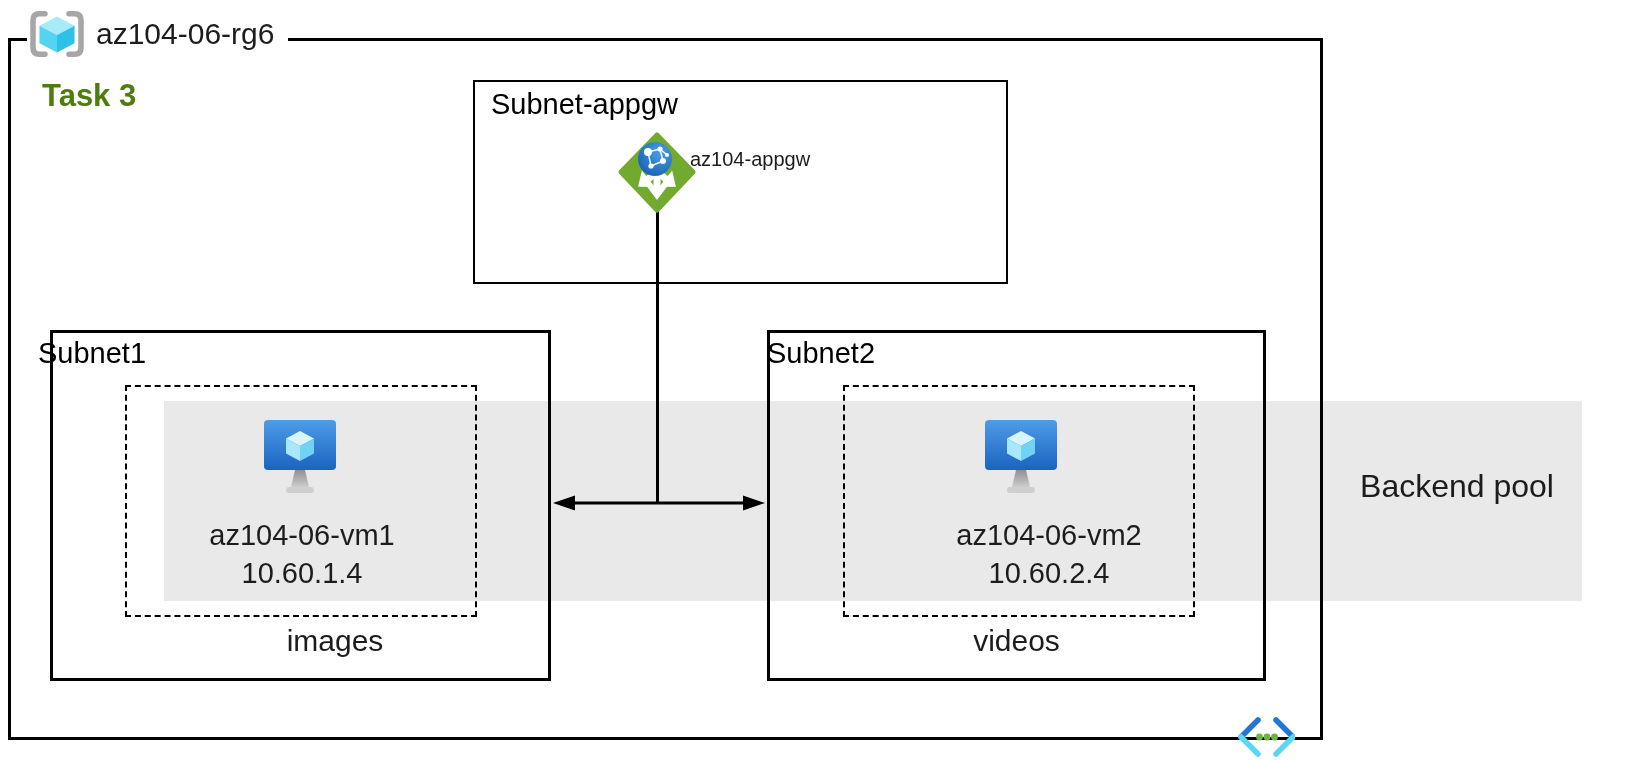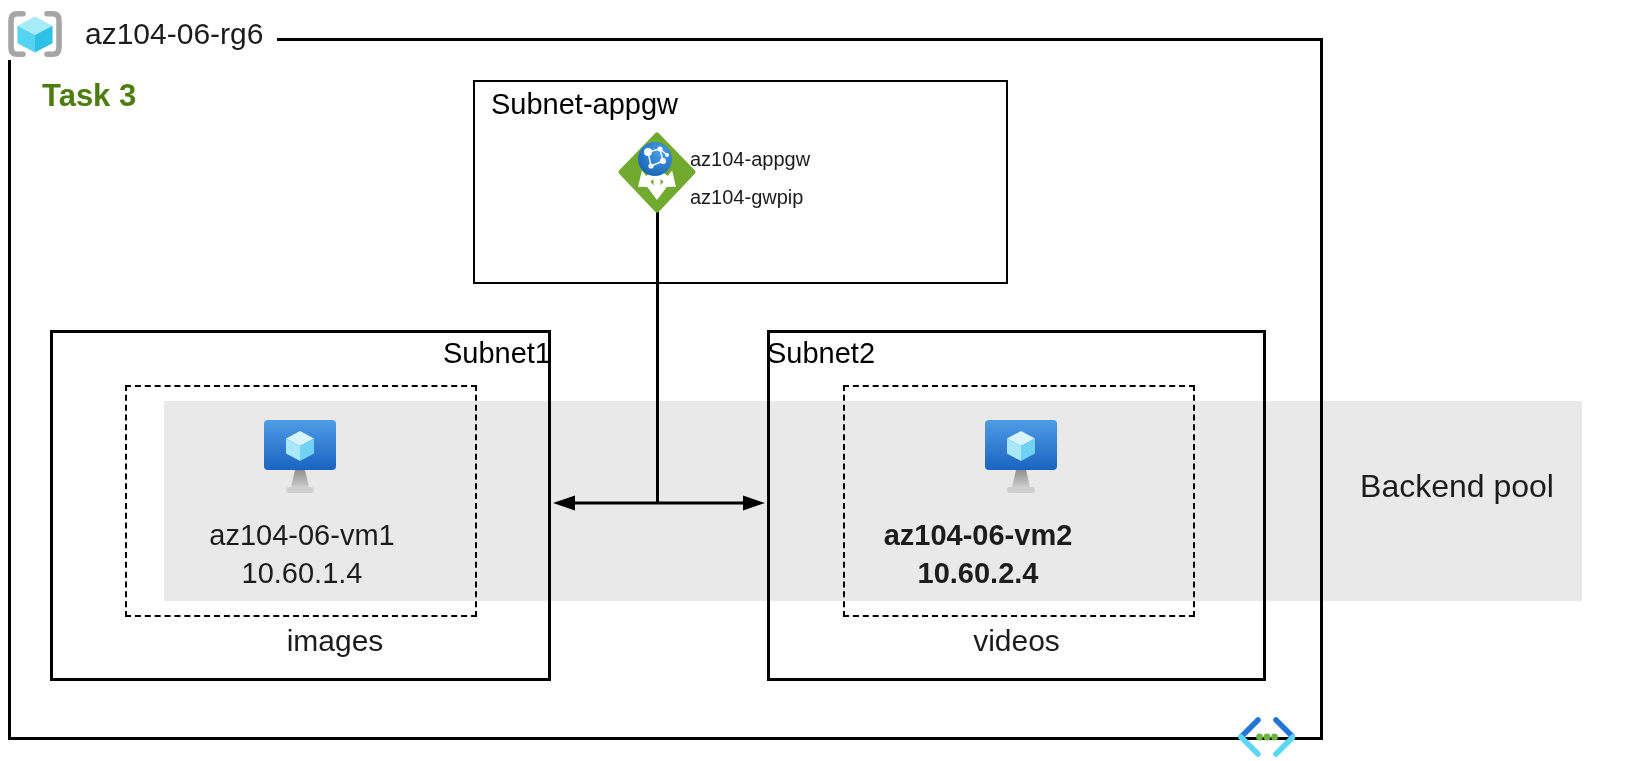--- a/index.html
+++ b/index.html
@@ -10,43 +10,43 @@
   }
   .abs{position:absolute;}
 
   
   #backend-band{left:164px;top:401px;width:1418px;height:200px;background:#e9e9e9;z-index:0;}
 
   
   #rg-box{left:8px;top:38px;width:1315px;height:702px;border:3px solid #000;box-sizing:border-box;background:transparent;z-index:2;pointer-events:none;}
 
   
-  #rg-header{left:5px;top:8px;height:52px;display:flex;align-items:center;gap:22px;background:#fff;padding:0 14px 0 2px;z-index:5;}
+  #rg-header{left:27px;top:8px;height:52px;display:flex;align-items:center;gap:11px;background:#fff;padding:0 14px 0 2px;z-index:5;}
   #rg-title{font-size:30px;color:#1c1c1c;white-space:nowrap;}
 
   #task-label{left:42px;top:78px;font-size:31px;font-weight:bold;color:#4d7c0f;z-index:3;}
 
   
   .solid-box{border:3px solid #000;box-sizing:border-box;background:transparent;z-index:1;}
   #appgw-box{left:473px;top:80px;width:535px;height:204px;border-width:2.5px;}
   #subnet1-box{left:50px;top:330px;width:501px;height:351px;}
   #subnet2-box{left:767px;top:330px;width:499px;height:351px;}
 
   .dashed-box{border:2.5px dashed #000;box-sizing:border-box;background:transparent;z-index:1;}
   #dashed1{left:125px;top:385px;width:352px;height:232px;}
   #dashed2{left:843px;top:385px;width:352px;height:232px;}
 
   .box-title{font-size:29px;color:#000000;z-index:3;}
   #appgw-title{left:491px;top:88px;}
-  #subnet1-title{left:50px;top:337px;width:501px;text-align:right;}
+  #subnet1-title{left:38px;top:337px;width:501px;text-align:left;}
   #subnet2-title{left:767px;top:337px;width:499px;text-align:left;}
 
   .vm-caption{font-size:29px;line-height:38px;text-align:center;z-index:3;}
   #vm1-caption{left:127px;top:516px;width:350px;}
-  #vm2-caption{left:803px;top:516px;width:350px;font-weight:bold;}
+  #vm2-caption{left:874px;top:516px;width:350px;}
 
   .store-label{font-size:30px;text-align:center;z-index:3;}
   #images-label{left:48px;top:624px;width:574px;}
   #videos-label{left:767px;top:624px;width:499px;}
 
   #appgw-caption{left:690px;top:140px;font-size:20px;line-height:38px;z-index:3;}
 
   #backend-pool-label{left:1332px;top:468px;width:250px;text-align:center;font-size:32px;z-index:3;}
 
   
@@ -119,21 +119,20 @@
       <circle cx="33" cy="24" r="4"></circle>
       <circle cx="45" cy="21" r="2.6"></circle>
       <circle cx="48" cy="33" r="3"></circle>
       <circle cx="36" cy="38" r="2.6"></circle>
       <circle cx="52" cy="27" r="2"></circle>
     </g>
   </svg>
 
   <div class="abs" id="appgw-caption">
     <div>az104-appgw</div>
-    <div>az104-gwpip</div>
   </div>
 
   <div class="abs" id="appgw-connector"></div>
 
   <svg class="abs" id="subnet-arrow" width="216" height="28" viewBox="0 0 216 28">
     <line x1="16" y1="14" x2="200" y2="14" stroke="#000" stroke-width="3"></line>
     <polygon points="2,14 24,6.5 24,21.5" fill="#000"></polygon>
     <polygon points="214,14 192,6.5 192,21.5" fill="#000"></polygon>
   </svg>
 

